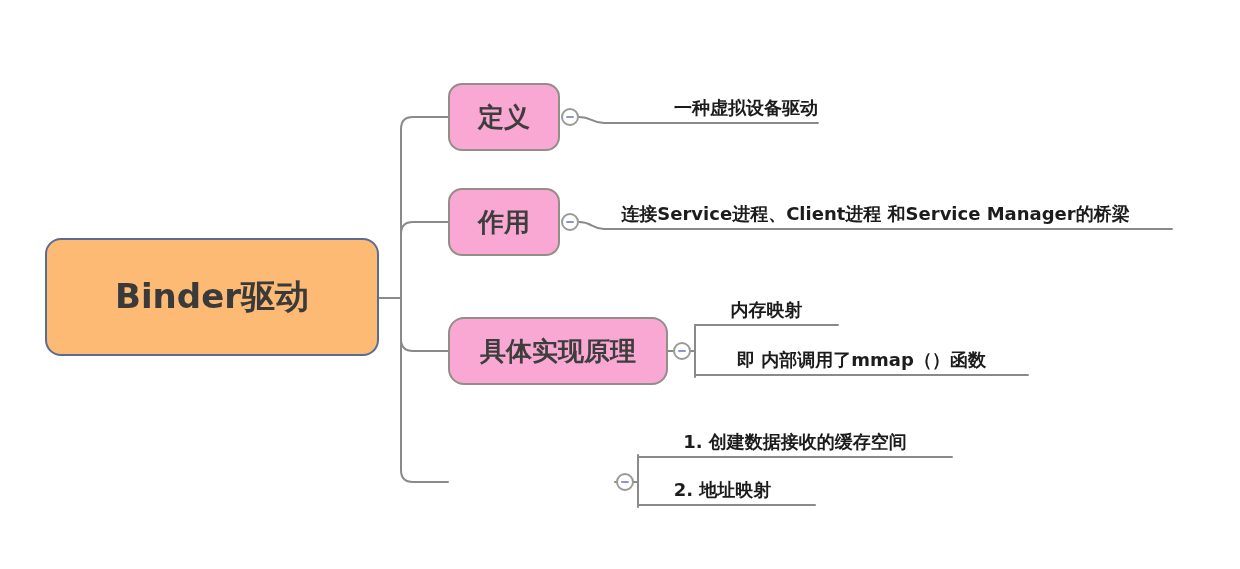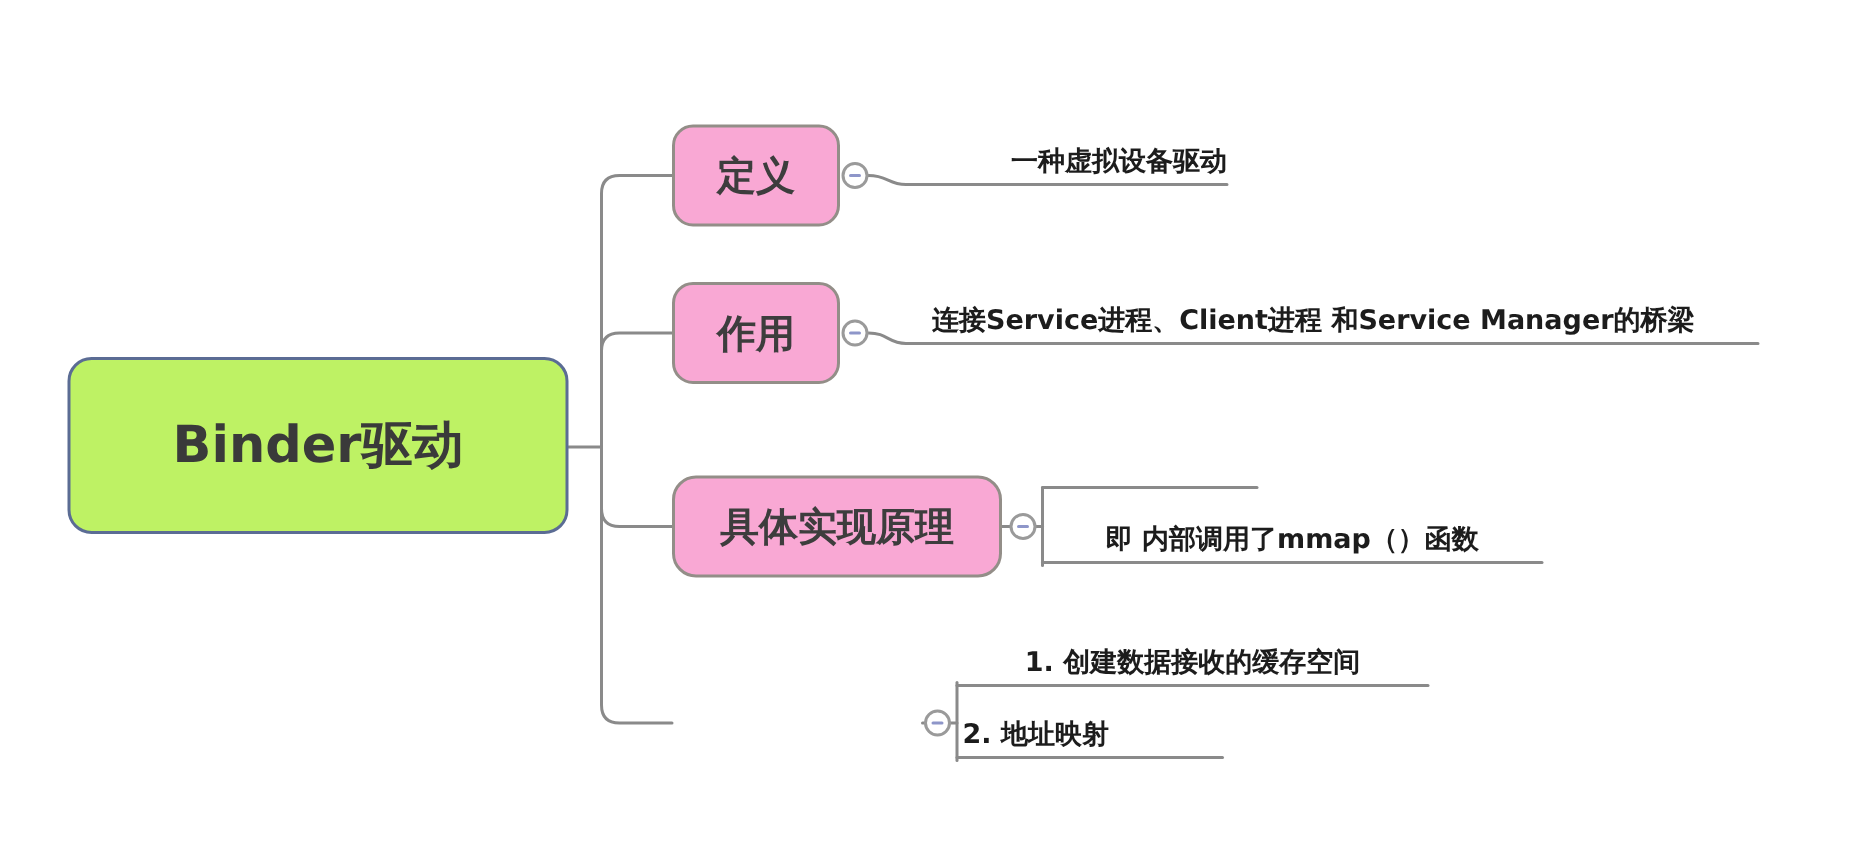--- a/index.html
+++ b/index.html
@@ -30,21 +30,21 @@
   .node {
     position: absolute;
     display: flex;
     align-items: center;
     justify-content: center;
     box-sizing: border-box;
     cursor: pointer;
   }
   .node.root {
     left: 45px; top: 238px; width: 334px; height: 118px;
-    background: #bef264;
+    background: #fdba74;
     border: 2px solid #5b6c94;
     border-radius: 16px;
     font-size: 34px;
     font-weight: bold;
     color: #3a3a3a;
   }
   .node.child {
     background: #f9a8d4;
     border: 2px solid #938e88;
     border-radius: 14px;
@@ -90,21 +90,21 @@
     font-weight: 600;
     color: #1c1c1c;
     white-space: nowrap;
     cursor: pointer;
   }
   .leaf.l1  { left: 579px; top: 95px;  width: 239px; text-align: right; }
   .leaf.l2  { left: 579px; top: 201px; width: 593px; }
   .leaf.l3a { left: 695px; top: 297px; width: 143px; }
   .leaf.l3b { left: 695px; top: 347px; width: 333px; }
   .leaf.l4a { left: 638px; top: 429px; width: 314px; }
-  .leaf.l4b { left: 602px; top: 477px; width: 177px; }
+  .leaf.l4b { left: 634px; top: 477px; width: 177px; }
 </style>
 </head>
 <body>
 
 <div class="canvas">
 
   <svg class="connectors" viewBox="0 0 1240 569">
 
     <path d="M379 298 L401 298"></path>
 
@@ -153,17 +153,18 @@
   </div>
   <div class="collapse-btn b3">
     <span class="minus"></span>
   </div>
   <div class="collapse-btn b4">
     <span class="minus"></span>
   </div>
 
   <div class="leaf l1">一种虚拟设备驱动</div>
   <div class="leaf l2">连接Service进程、Client进程 和Service Manager的桥梁</div>
+  <div class="leaf l3a">内存映射</div>
   <div class="leaf l3b">即 内部调用了mmap（）函数</div>
   <div class="leaf l4a">1. 创建数据接收的缓存空间</div>
   <div class="leaf l4b">2. 地址映射</div>
 
 </div>
 
 </body></html>

